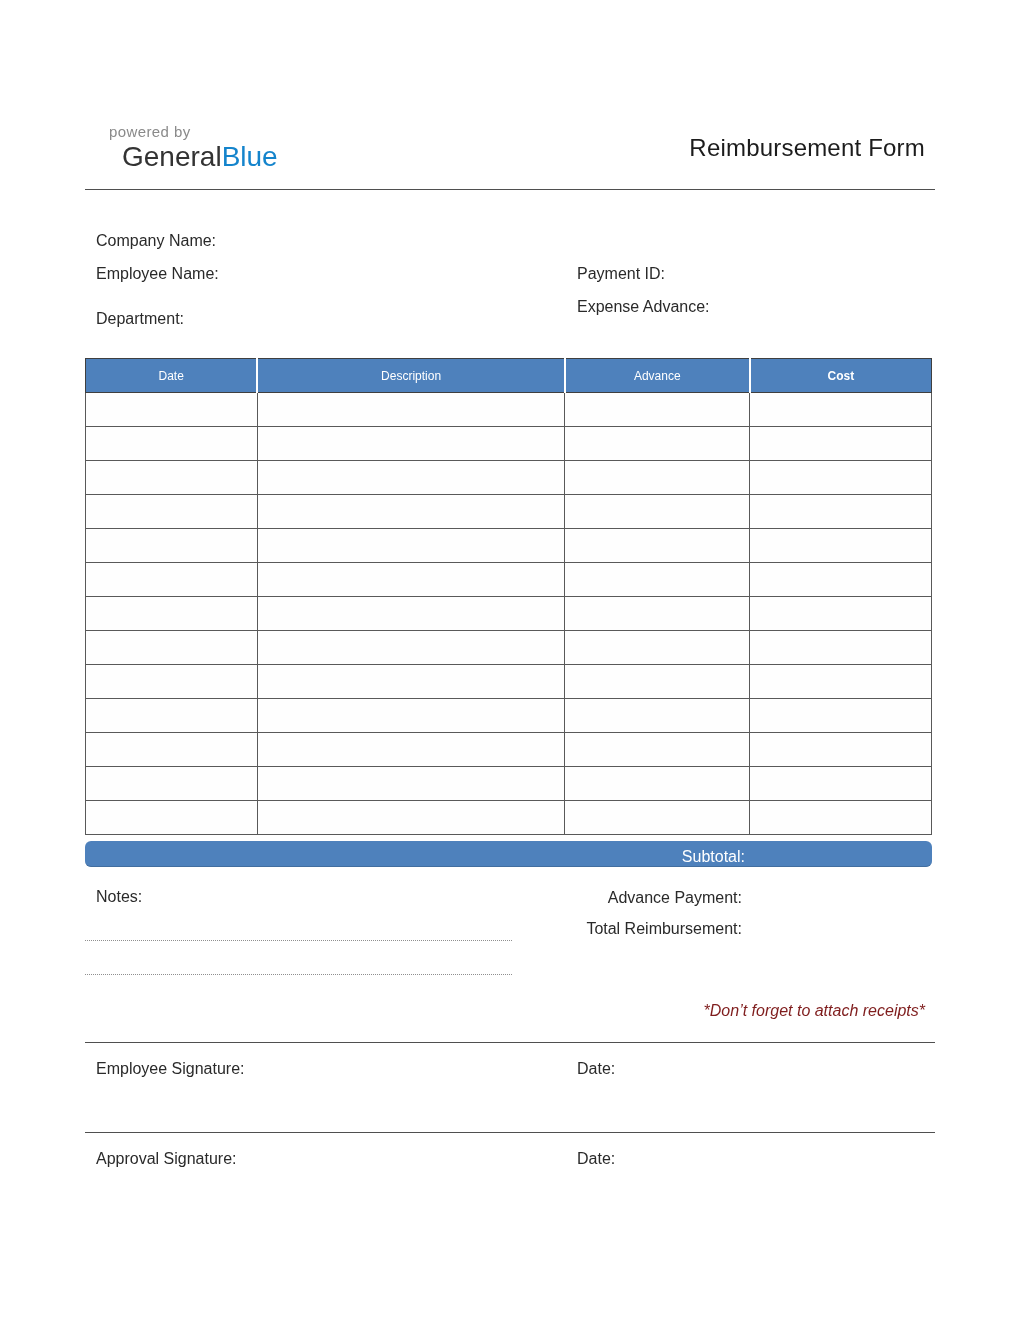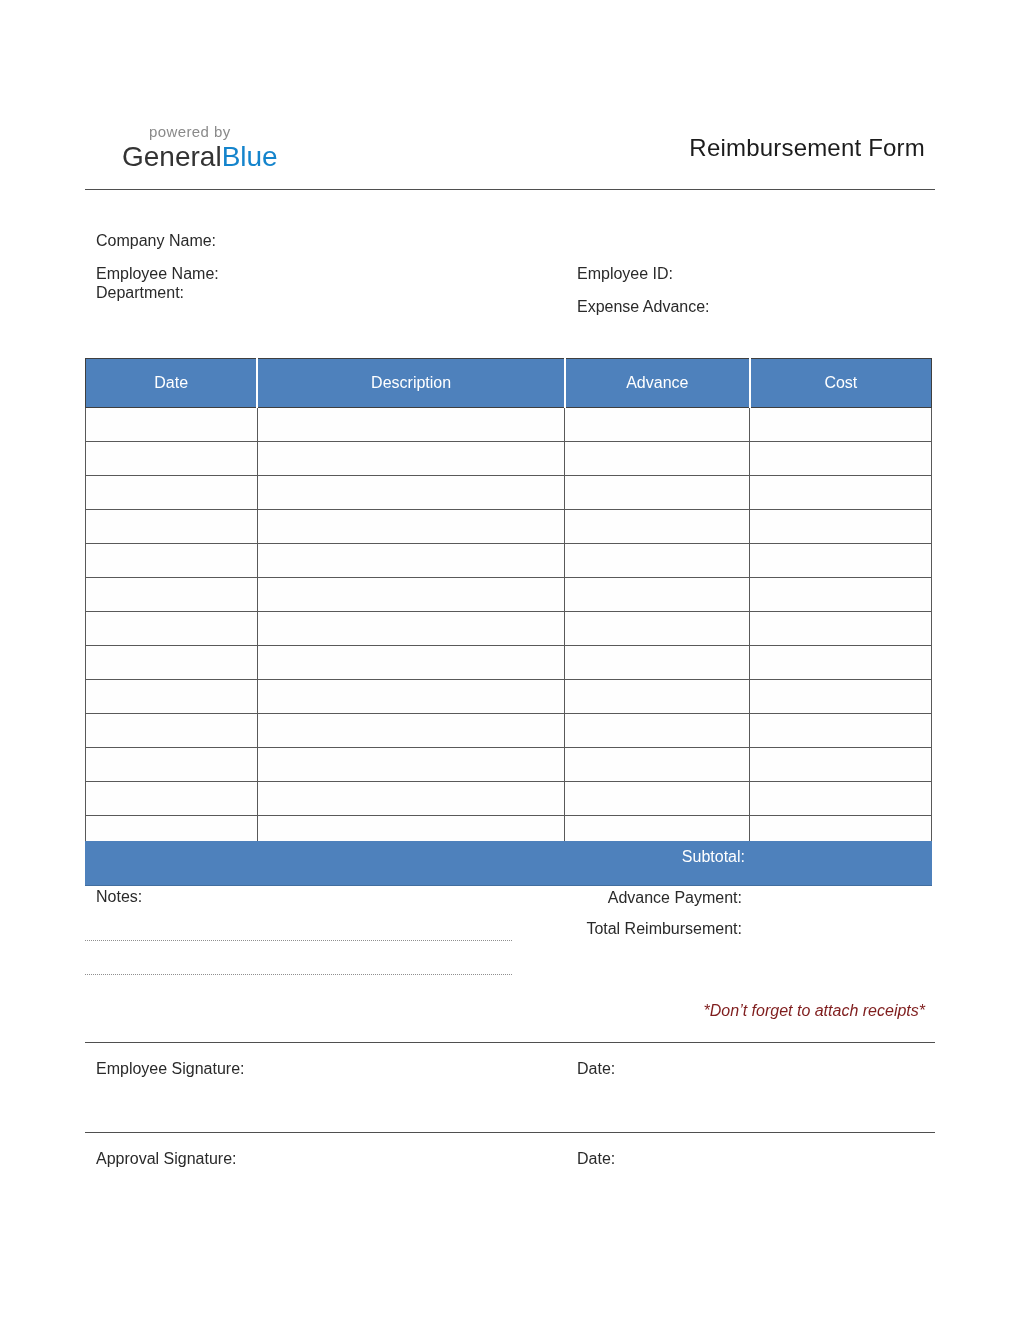--- a/index.html
+++ b/index.html
@@ -17,67 +17,68 @@
     font-family: "Liberation Sans", sans-serif;
     color: var(--ink);
     overflow: hidden;
   }
   .abs { position: absolute; }
 
   
   .brand { left: 104px; top: 124px; }
   .powered-by {
     font-size: 15px; color: #8a8a8a; letter-spacing: 0.4px;
-    padding-left: 5px; line-height: 1.1; margin-left: 40px;
+    padding-left: 5px; line-height: 1.1;
   }
   .brand-name { font-size: 28px; font-weight: 500; line-height: 1.15; margin-left: 18px; }
   .brand-dark { color: #333333; }
   .brand-accent { color: var(--brand-blue); }
 
   .doc-title {
     top: 134px; right: 95px;
     font-size: 24px; font-weight: 300; color: #1c1c1c;
     letter-spacing: 0.2px;
   }
   .header-rule {
     left: 85px; top: 189px; width: 850px; height: 0;
     border-top: 1.5px solid var(--rule);
   }
 
   
   .label { font-size: 16px; color: var(--ink); line-height: 1.1; }
   .fld-company   { left: 96px;  top: 232px; }
   .fld-employee  { left: 96px;  top: 265px; }
-  .fld-dept      { left: 96px;  top: 284px; }
+  .fld-dept      { left: 96px;  top: 310px; }
   .fld-empid     { left: 577px; top: 265px; }
   .fld-period    { left: 577px; top: 298px; }
 
   
   .expense-table {
     position: absolute; left: 85px; top: 358px; width: 847px;
     border-collapse: collapse; table-layout: fixed;
   }
   .expense-table th {
     background: var(--accent-blue); color: #ffffff;
-    font-weight: 400; font-size: 16px; height: 49px;
+    font-weight: 400; font-size: 12px; height: 34px;
     border-top: 1px solid #3f3f3f; border-bottom: 1px solid #3f3f3f;
   }
   .expense-table th:first-child { border-left: 1px solid #3f3f3f; }
-  .expense-table th:last-child  { border-right: 1px solid #3f3f3f; }
+  .expense-table th:last-child  { border-right: 1px solid #3f3f3f; font-weight: bold; }
   .expense-table th + th { border-left: 2px solid #ffffff; margin-left: 41px; }
   .expense-table td {
     height: 34px; background: #fefefe;
     border: 1px solid var(--cell-border);
   }
 
   
   .subtotal-bar {
-    left: 85px; top: 841px; width: 847px; height: 45px;
+    left: 85px; top: 841px; width: 847px; height: 26px;
     background: var(--accent-blue);
     border-bottom: 1px solid #426e9f;
+    border-radius: 6px;
   }
   .subtotal-label {
     position: absolute; right: 187px; top: 7px;
     color: #ffffff; font-size: 16px;
   }
 
   
   .notes-label { left: 96px; top: 888px; }
   .right-col-line { left: 85px; width: 657px; text-align: right; }
   .advance-line { top: 889px; }
@@ -113,21 +114,21 @@
   <div class="brand-name">
     <span class="brand-dark">General</span><span class="brand-accent">Blue</span>
   </div>
 </div>
 <div class="abs doc-title">Reimbursement Form</div>
 <div class="abs header-rule"></div>
 
 <div class="abs label fld-company">Company Name:</div>
 <div class="abs label fld-employee">Employee Name:</div>
 <div class="abs label fld-dept">Department:</div>
-<div class="abs label fld-empid">Employee ID:</div>
+<div class="abs label fld-empid">Payment ID:</div>
 <div class="abs label fld-period">Expense Advance:</div>
 
 <table class="expense-table">
   <colgroup>
     <col style="width:20.31%">
       <col style="width:36.36%">
       <col style="width:21.84%">
       <col style="width:21.49%">
   </colgroup>
   <thead>

